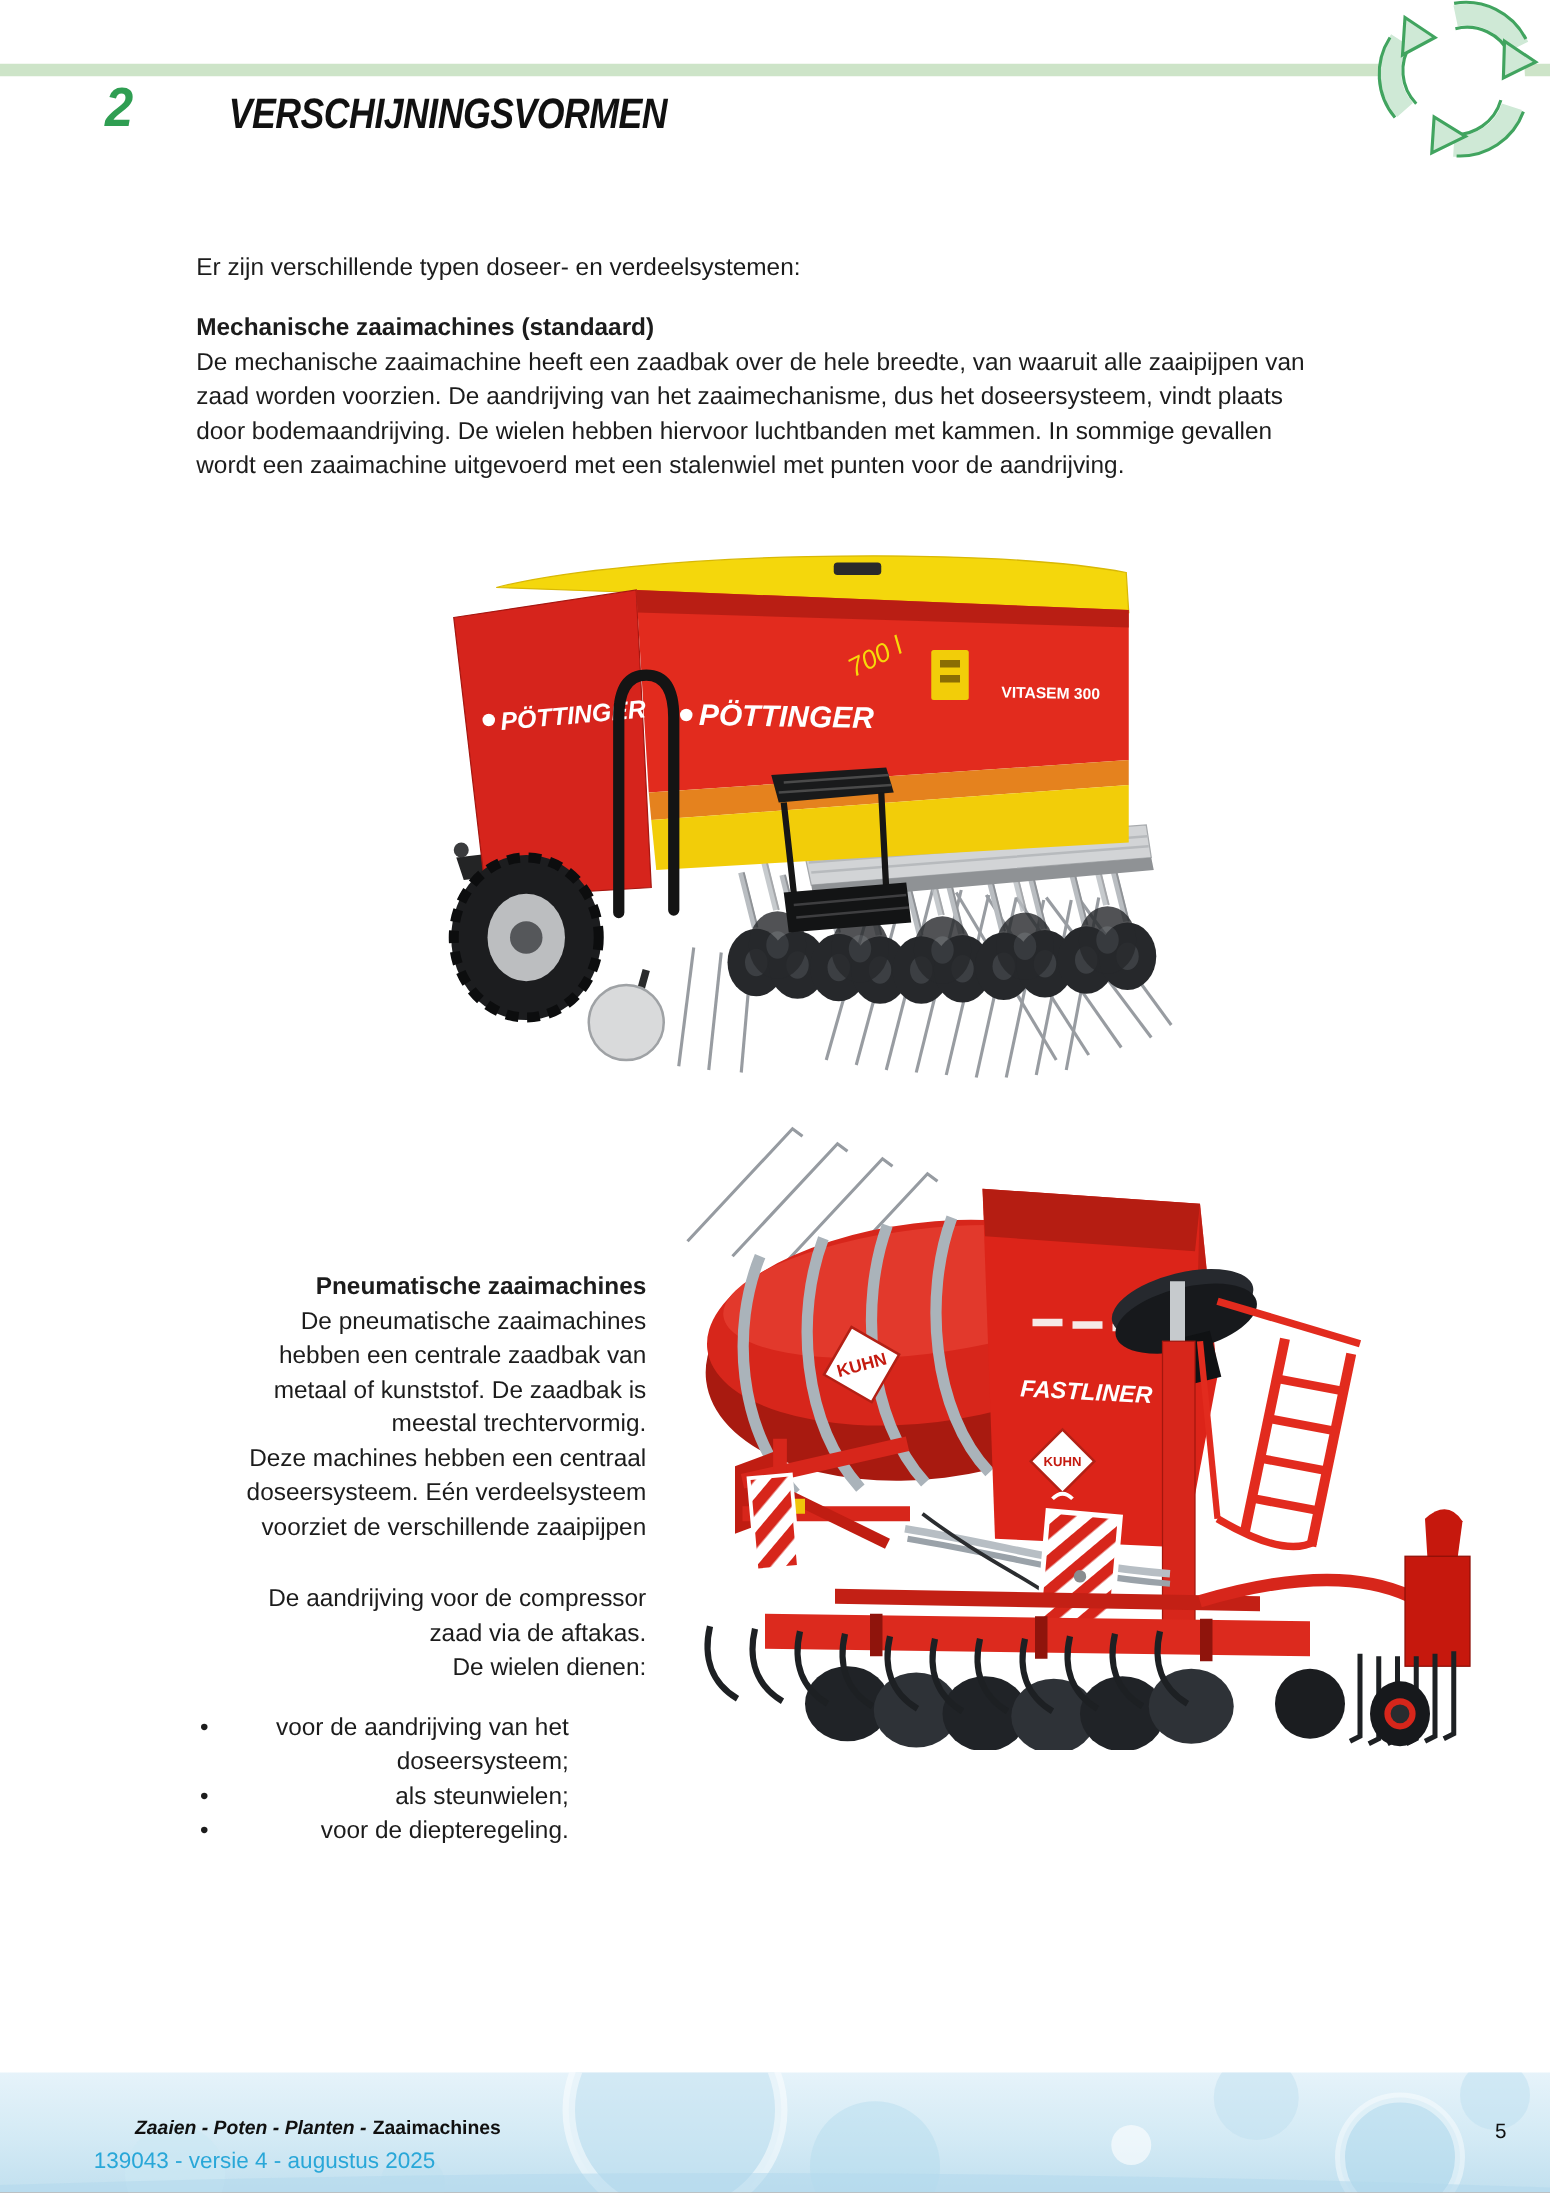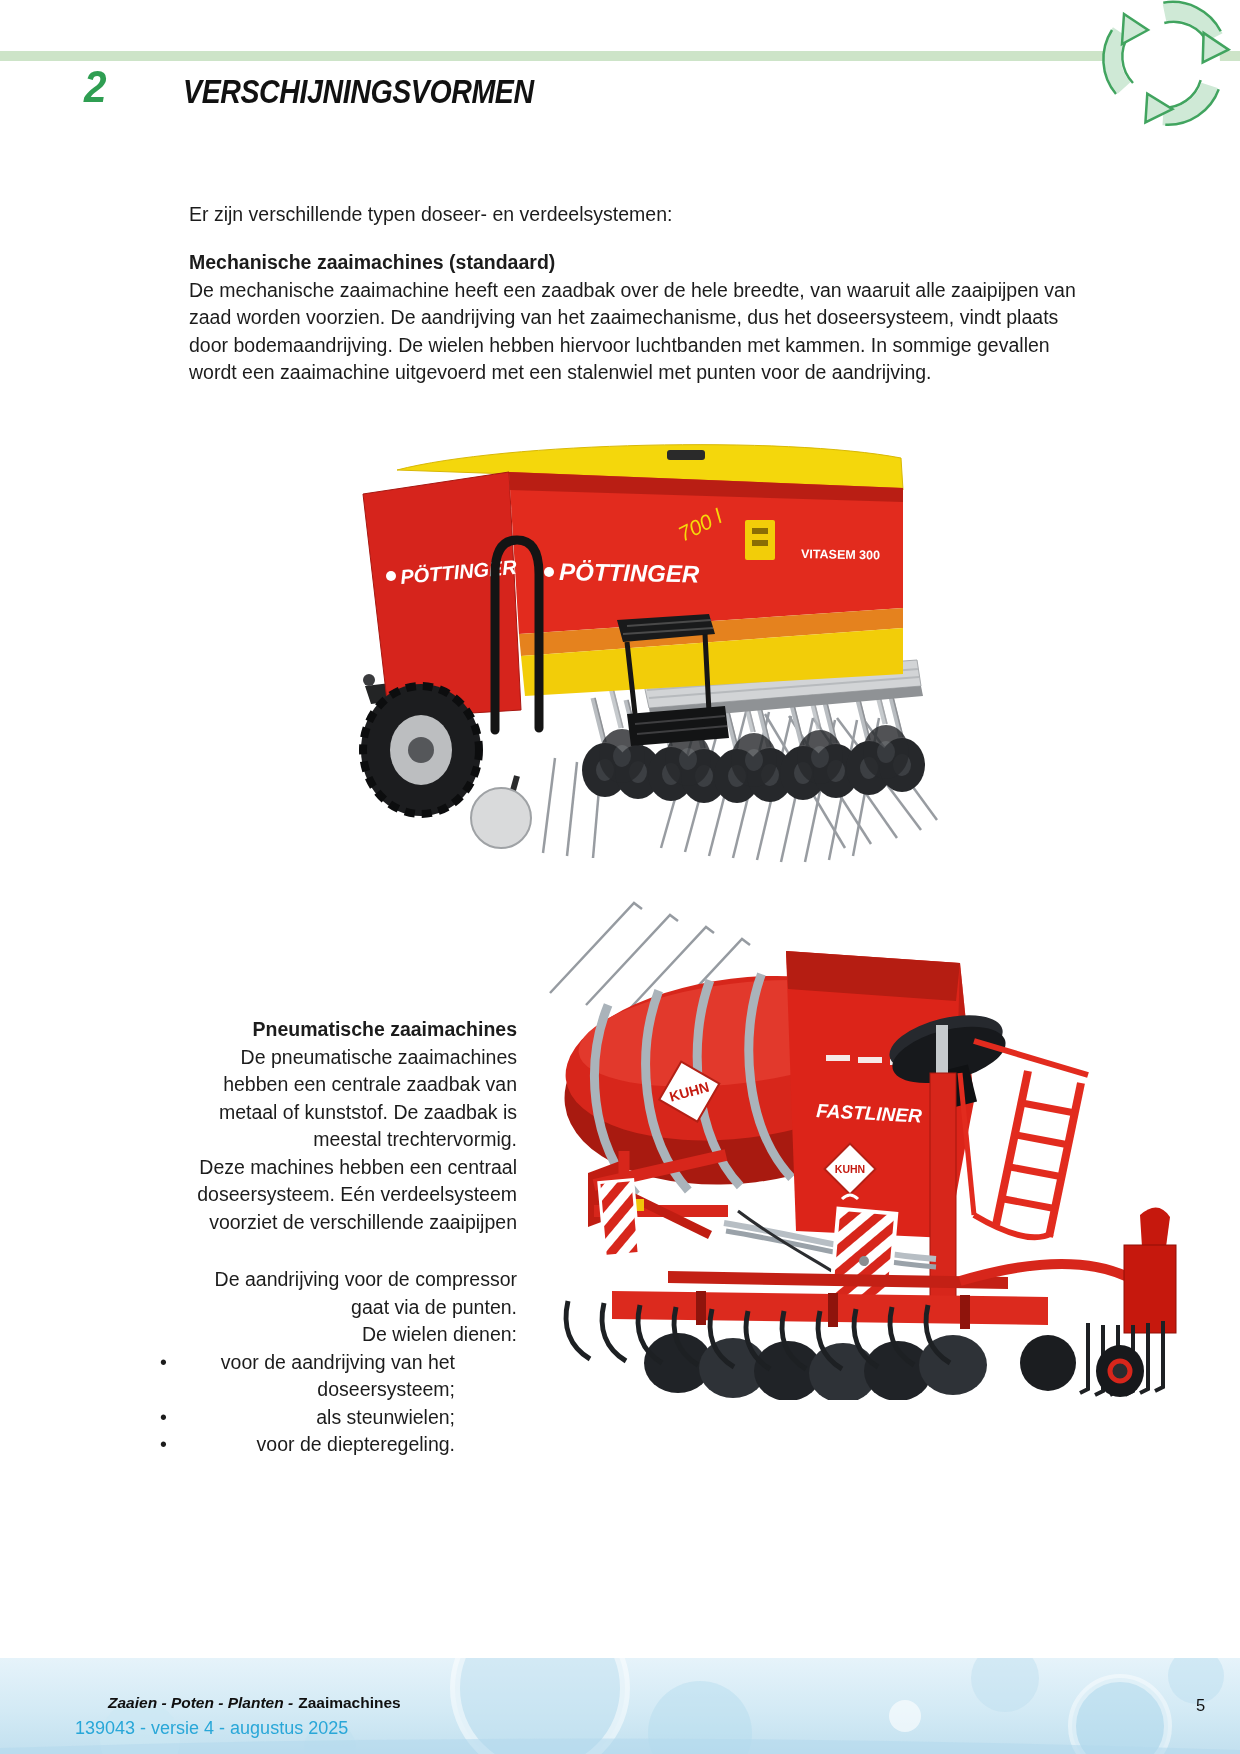--- a/index.html
+++ b/index.html
@@ -7,24 +7,24 @@
         font-family:"Liberation Sans",sans-serif;color:#1c1c1c;overflow:hidden;}
   .topbar{position:absolute;left:0;top:51px;width:1240px;height:10px;background:#cde4c8;}
   .recycle{position:absolute;left:1090px;top:0;width:150px;height:136px;}
   .chapnum{position:absolute;left:84px;top:62px;font-size:44px;font-weight:bold;font-style:italic;
            color:#2f9e52;transform:scaleX(.92);transform-origin:left top;}
   .pagetitle{position:absolute;left:183px;top:72px;font-size:34px;font-weight:bold;font-style:italic;
            letter-spacing:-.5px;white-space:nowrap;transform:scaleX(.84);transform-origin:left top;color:#111;}
   .intro{position:absolute;left:157px;top:201px;font-size:19.5px;}
   .sec1{position:absolute;left:157px;top:249px;font-size:19.5px;}
   .sec2{position:absolute;left:157px;top:1016px;font-size:19.5px;width:360px;text-align:right;}
-  .tl{height:27.5px;line-height:27.5px;white-space:nowrap;margin-left:32px;}
+  .tl{height:27.5px;line-height:27.5px;white-space:nowrap;}
   .hb{font-weight:bold;}
   .spacer30{height:30px;}
-  .bullets{margin-top:0;}
+  .bullets{margin-top:20px;}
   .bullet-row{position:relative;padding-left:36px;}
   .bullet-row::before{content:"\2022";position:absolute;left:3px;top:0;line-height:27.5px;}
   .bullet-text{display:block;max-width:262px;line-height:27.5px;}
   .fig{position:absolute;}
   .footerband{position:absolute;left:0;top:1658px;width:1240px;height:96px;
       background:linear-gradient(180deg,#e6f3fa 0%,#d3eaf5 55%,#c2e0ef 100%);}
   .footer-series{position:absolute;left:75px;top:1694px;font-size:15.5px;font-weight:bold;color:#101010;margin-left:33px;}
   .footer-series .it{font-style:italic;}
   .footer-series .rg{margin-left:5px;}
   .footer-doc{position:absolute;left:75px;top:1718px;font-size:18px;color:#29a7d8;}
@@ -307,21 +307,21 @@
     <div class="tl hb">Pneumatische zaaimachines</div>
     <div class="tl">De pneumatische zaaimachines</div>
     <div class="tl">hebben een centrale zaadbak van</div>
     <div class="tl">metaal of kunststof. De zaadbak is</div>
     <div class="tl">meestal trechtervormig.</div>
     <div class="tl">Deze machines hebben een centraal</div>
     <div class="tl">doseersysteem. Eén verdeelsysteem</div>
     <div class="tl">voorziet de verschillende zaaipijpen</div>
     <div class="spacer30"></div>
     <div class="tl">De aandrijving voor de compressor</div>
-    <div class="tl">gaat via de punten.</div>
+    <div class="tl">zaad via de aftakas.</div>
     <div class="tl">De wielen dienen:</div>
     <div class="bullets">
       <div class="bullet-row">
         <span class="bullet-text">voor de aandrijving van het doseersysteem;</span>
       </div>
       <div class="bullet-row">
         <span class="bullet-text">als steunwielen;</span>
       </div>
       <div class="bullet-row">
         <span class="bullet-text">voor de diepteregeling.</span>

